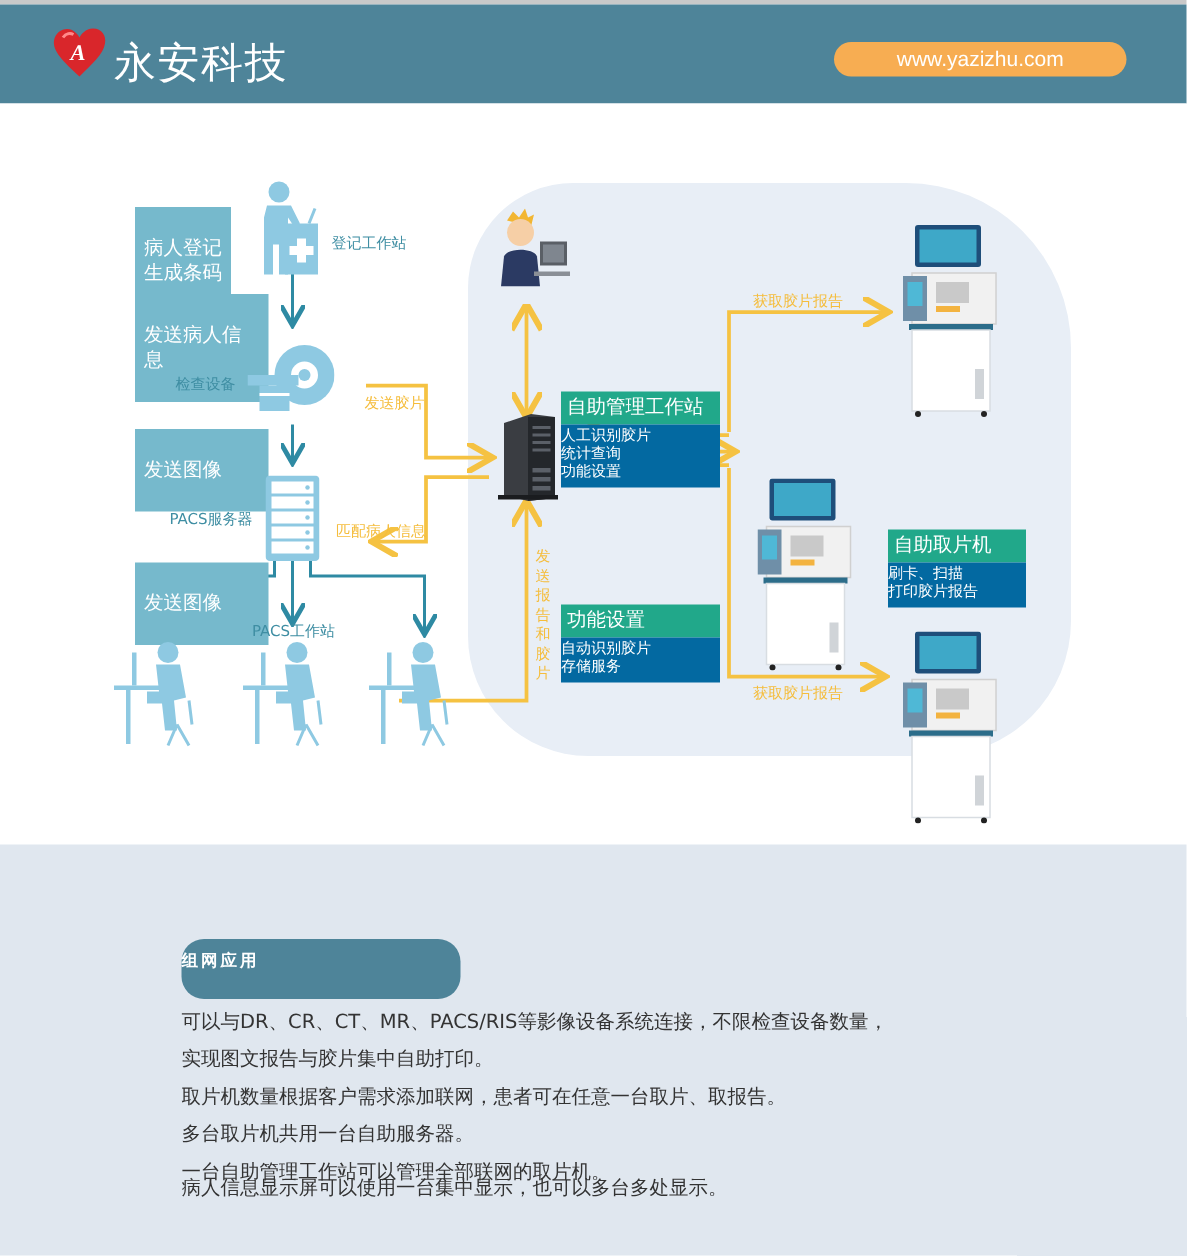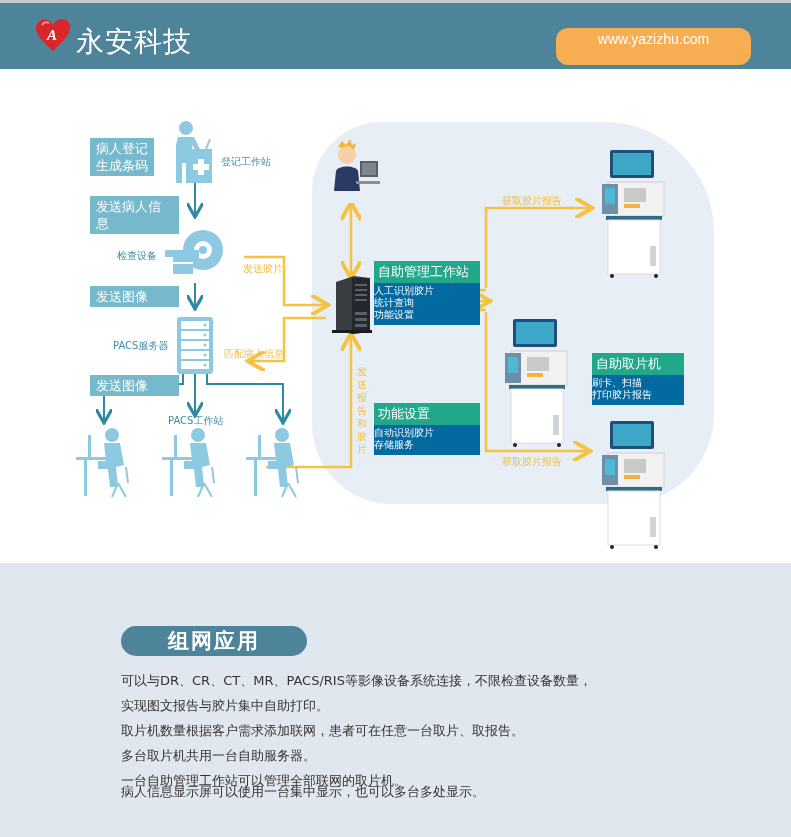--- a/index.html
+++ b/index.html
@@ -1,35 +1,35 @@
 <!DOCTYPE html>
 <html><head>
 <meta charset="utf-8">
 <style>
   * { margin: 0; padding: 0; box-sizing: border-box; }
   body { width: 791px; height: 837px; overflow: hidden; background: #ffffff; font-family: "DejaVu Sans", "Liberation Sans", sans-serif; position: relative; }
   .topstrip { position: absolute; left: 0; top: 0; width: 791px; height: 3px; background: #c9c9c9; }
   .header { position: absolute; left: 0; top: 3px; width: 791px; height: 66px; background: #4e8499; }
   .logo-heart { position: absolute; left: 34px; top: 14px; width: 38px; height: 36px; }
   .brand { position: absolute; left: 76px; top: 20px; font-size: 28px; color: #ffffff; letter-spacing: 1px; }
-  .url-pill { position: absolute; left: 556px; top: 25px; width: 195px; height: 37px; border-radius: 12px; background: #f7ad52; color: #ffffff; font-size: 14px; text-align: center; line-height: 23px; font-family: "Liberation Sans", sans-serif; }
+  .url-pill { position: absolute; left: 556px; top: 25px; width: 195px; height: 23px; border-radius: 12px; background: #f7ad52; color: #ffffff; font-size: 14px; text-align: center; line-height: 23px; font-family: "Liberation Sans", sans-serif; }
 
   .diagram { position: absolute; left: 0; top: 69px; width: 791px; height: 494px; background: #ffffff; }
   .cloud { position: absolute; left: 312px; top: 53px; width: 402px; height: 382px; background: #e8eef6; border-radius: 70px 110px 90px 80px; }
-  .label-box { position: absolute; background: #76b9cc; color: #ffffff; font-size: 13px; padding: 2px 6px; line-height: 17px; }
+  .label-box { position: absolute; background: #76b9cc; color: #ffffff; font-size: 13px; padding: 19px 6px; line-height: 17px; }
   .side-label { position: absolute; font-size: 10px; color: #3f8ea3; }
   .orange-label { position: absolute; font-size: 10px; color: #f5bd3c; }
   .orange-vert { position: absolute; font-size: 10px; color: #f5bd3c; width: 12px; line-height: 13px; }
   .green-card { position: absolute; }
   .green-card .head { background: #21a88a; color: #ffffff; font-size: 13px; padding: 3px 4px; line-height: 16px; }
   .green-card .body { background: #0369a1; color: #ffffff; font-size: 10px; padding: 2px 8px 4px 0; line-height: 12px; }
   svg.lines { position: absolute; left: 0; top: 0; }
 
   .bottom { position: absolute; left: 0; top: 563px; width: 791px; height: 274px; background: #e0e7ef; }
-  .section-pill { position: absolute; left: 121px; top: 63px; width: 186px; height: 30px; border-radius: 15px; background: #4e8499; color: #ffffff; font-size: 21px; font-weight: bold; text-align: center; line-height: 30px; letter-spacing: 2px; }
+  .section-pill { position: absolute; left: 121px; top: 63px; width: 186px; height: 40px; border-radius: 15px; background: #4e8499; color: #ffffff; font-size: 11px; font-weight: bold; text-align: left; line-height: 30px; letter-spacing: 2px; }
   .desc-line { position: absolute; left: 121px; font-size: 13px; color: #333333; }
 </style>
 </head>
 <body>
 
 <div class="topstrip"></div>
 
 <div class="header">
   <svg class="logo-heart" viewBox="0 0 38 36">
     <path d="M19 34 C8 24 1 17 2 10 C3 4 9 1 14 3 C16 4 18 6 19 8 C20 6 23 2 28 2 C34 2 37 7 36 12 C35 19 27 26 19 34 Z" fill="#d9262b"></path>

